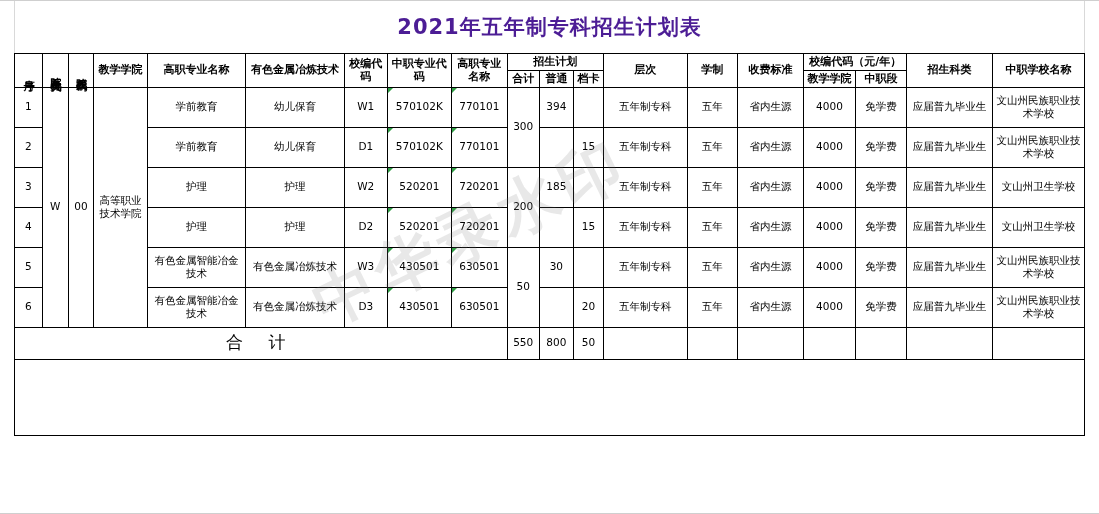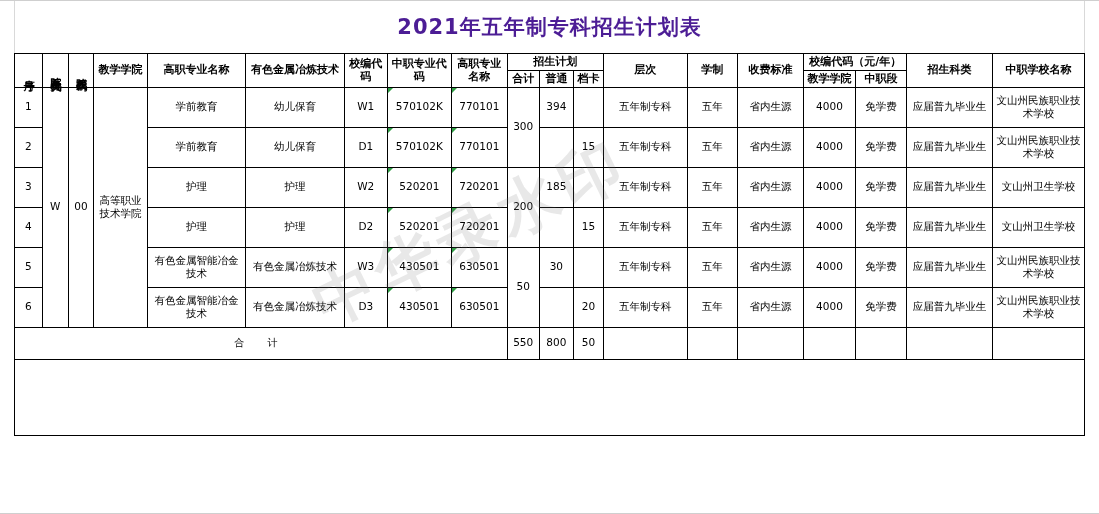--- a/index.html
+++ b/index.html
@@ -71,21 +71,21 @@
     letter-spacing: 1px;
     display: inline-block;
     line-height: 1.05;
   }
   .cell-left {
     text-align: left;
     padding-left: 4px;
   }
   .total-label {
     font-weight: bold;
-    font-size: 10px;
+    font-size: 17px;
     letter-spacing: 10px;
   }
   .row-h {
     height: 40px;
   }
   .watermark {
     position: absolute;
     left: 300px;
     top: 190px;
     font-size: 62px;

